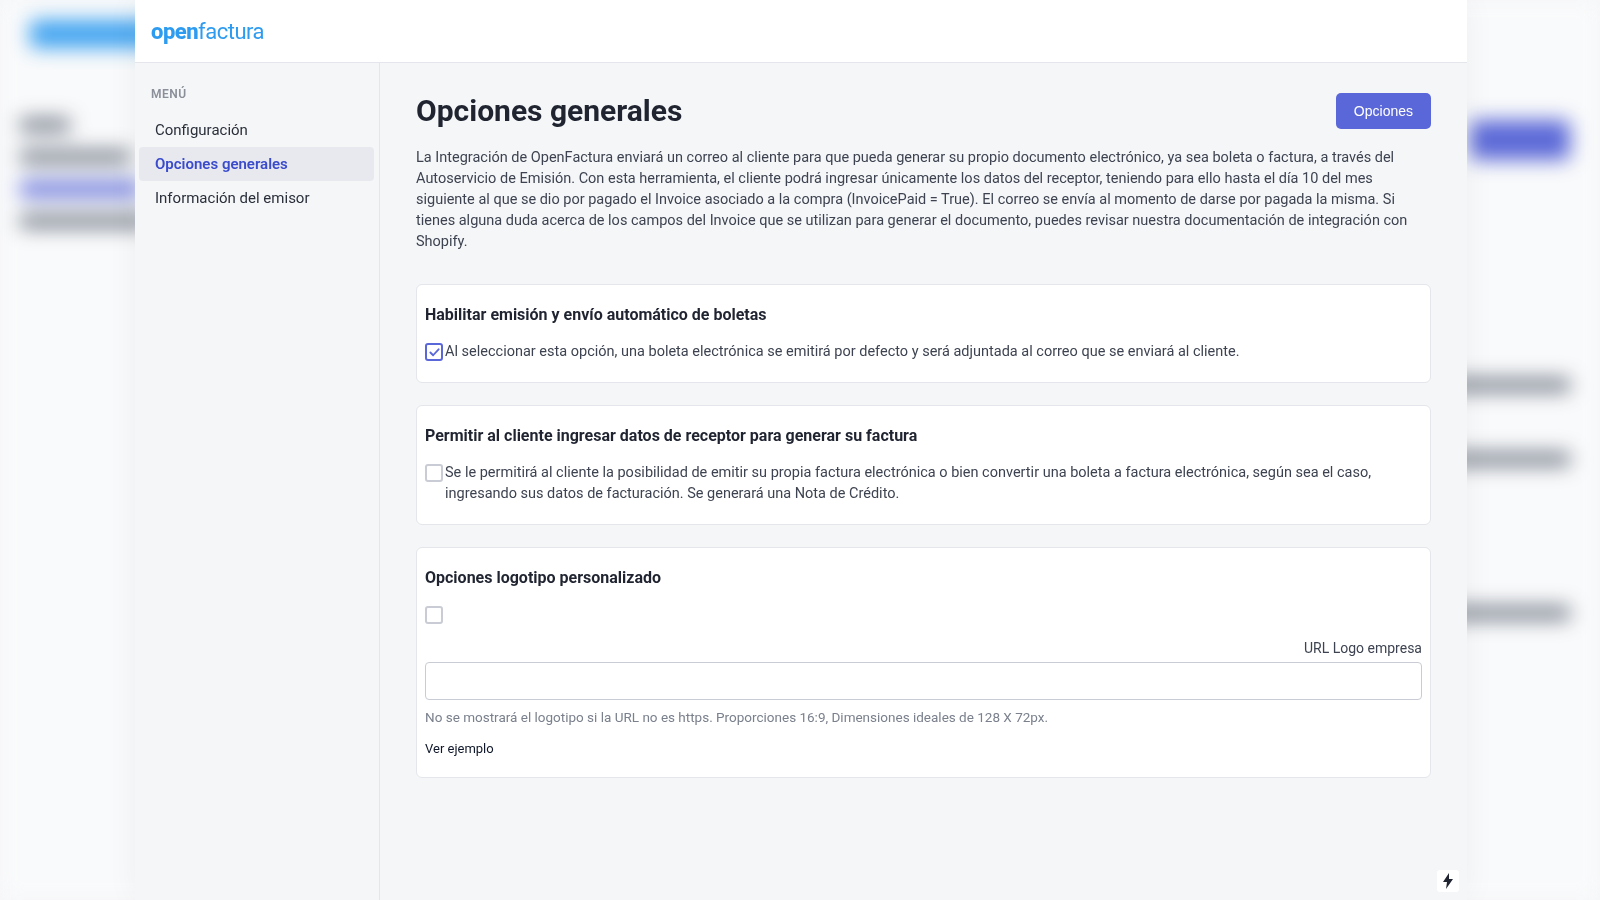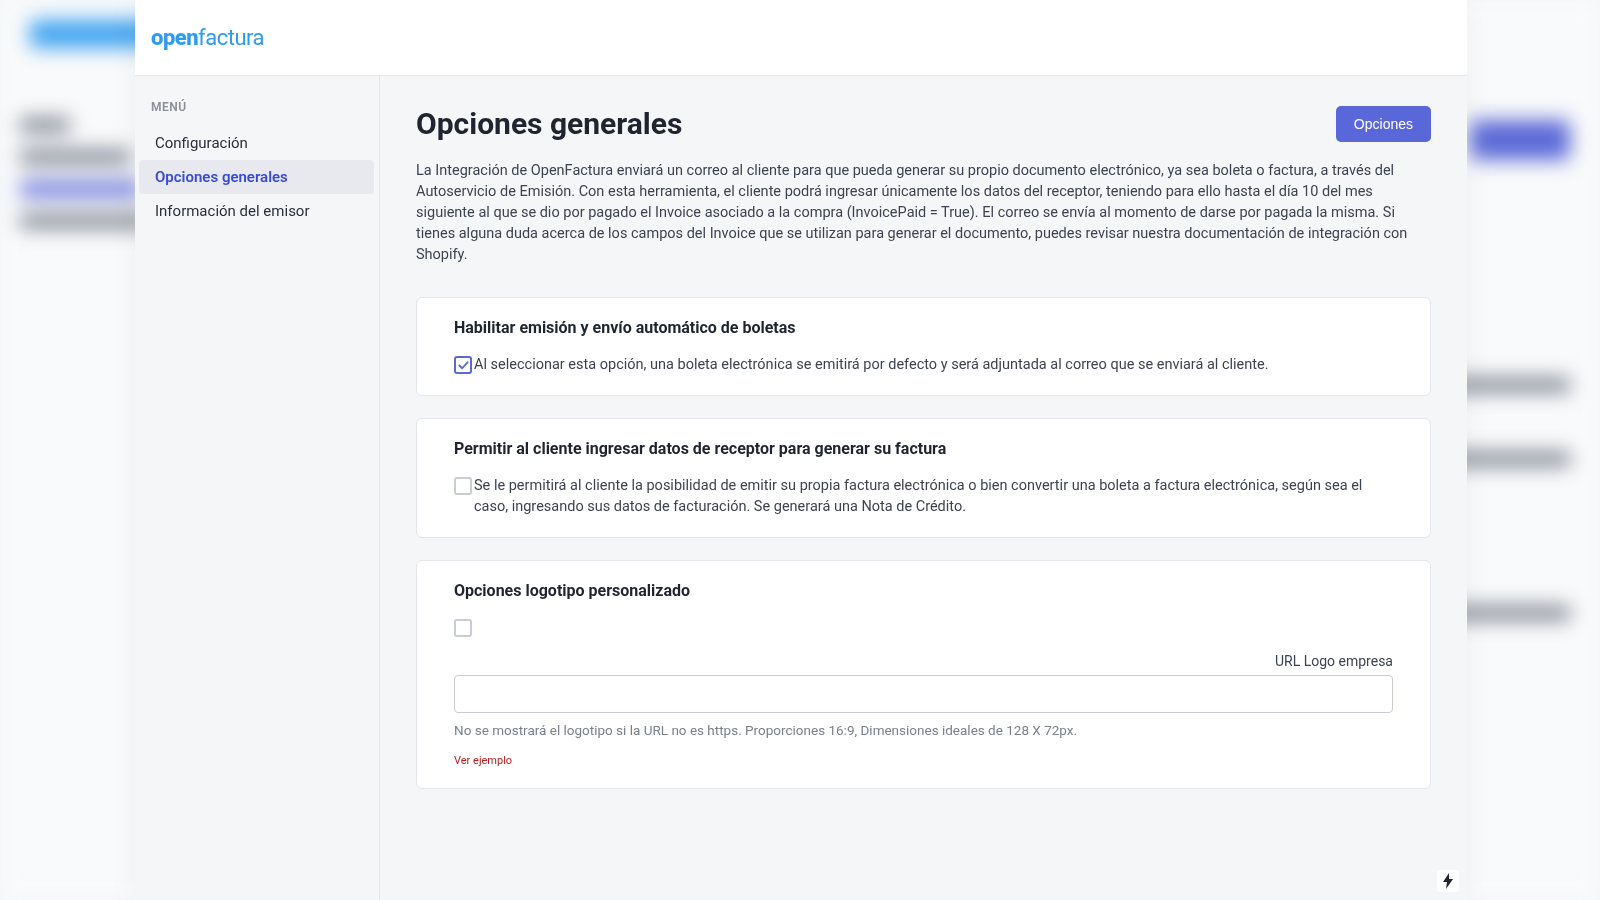--- a/index.html
+++ b/index.html
@@ -28,21 +28,21 @@
       top: 0;
       left: 135px;
       right: 133px;
       bottom: 0;
       background: #f5f6f8;
       display: flex;
       flex-direction: column;
       box-shadow: 0 0 30px rgba(0,0,0,0.05);
     }
     .top-bar {
-      height: 76px;
+      height: 63px;
       background: #fff;
       border-bottom: 1px solid #e4e6eb;
       display: flex;
       align-items: center;
       padding: 0 16px;
     }
     .logo {
       font-size: 22px;
       font-weight: 600;
       letter-spacing: -0.5px;
@@ -109,21 +109,21 @@
     .intro-text {
       font-size: 14.5px;
       line-height: 1.45;
       color: #3d4350;
       margin-bottom: 32px;
     }
     .card {
       background: #fff;
       border: 1px solid #e4e6eb;
       border-radius: 6px;
-      padding: 20px 37px;
+      padding: 20px 8px;
       margin-bottom: 22px;
     }
     .card-title {
       font-size: 16px;
       font-weight: 700;
       color: #1f2430;
       margin-bottom: 18px;
     }
     .checkbox-row {
       display: flex;
@@ -167,22 +167,22 @@
       font-size: 14px;
     }
     .helper-text {
       font-size: 13.5px;
       color: #7a808c;
       margin-top: 9px;
     }
     .link {
       display: inline-block;
       margin-top: 16px;
-      font-size: 11px;
-      color: #b91c1c;
+      font-size: 13px;
+      color: #0f172a;
       cursor: pointer;
     }
     .bolt-icon {
       position: absolute;
       bottom: 8px;
       right: 8px;
       width: 22px;
       height: 22px;
       background: #fff;
       border-radius: 3px;

